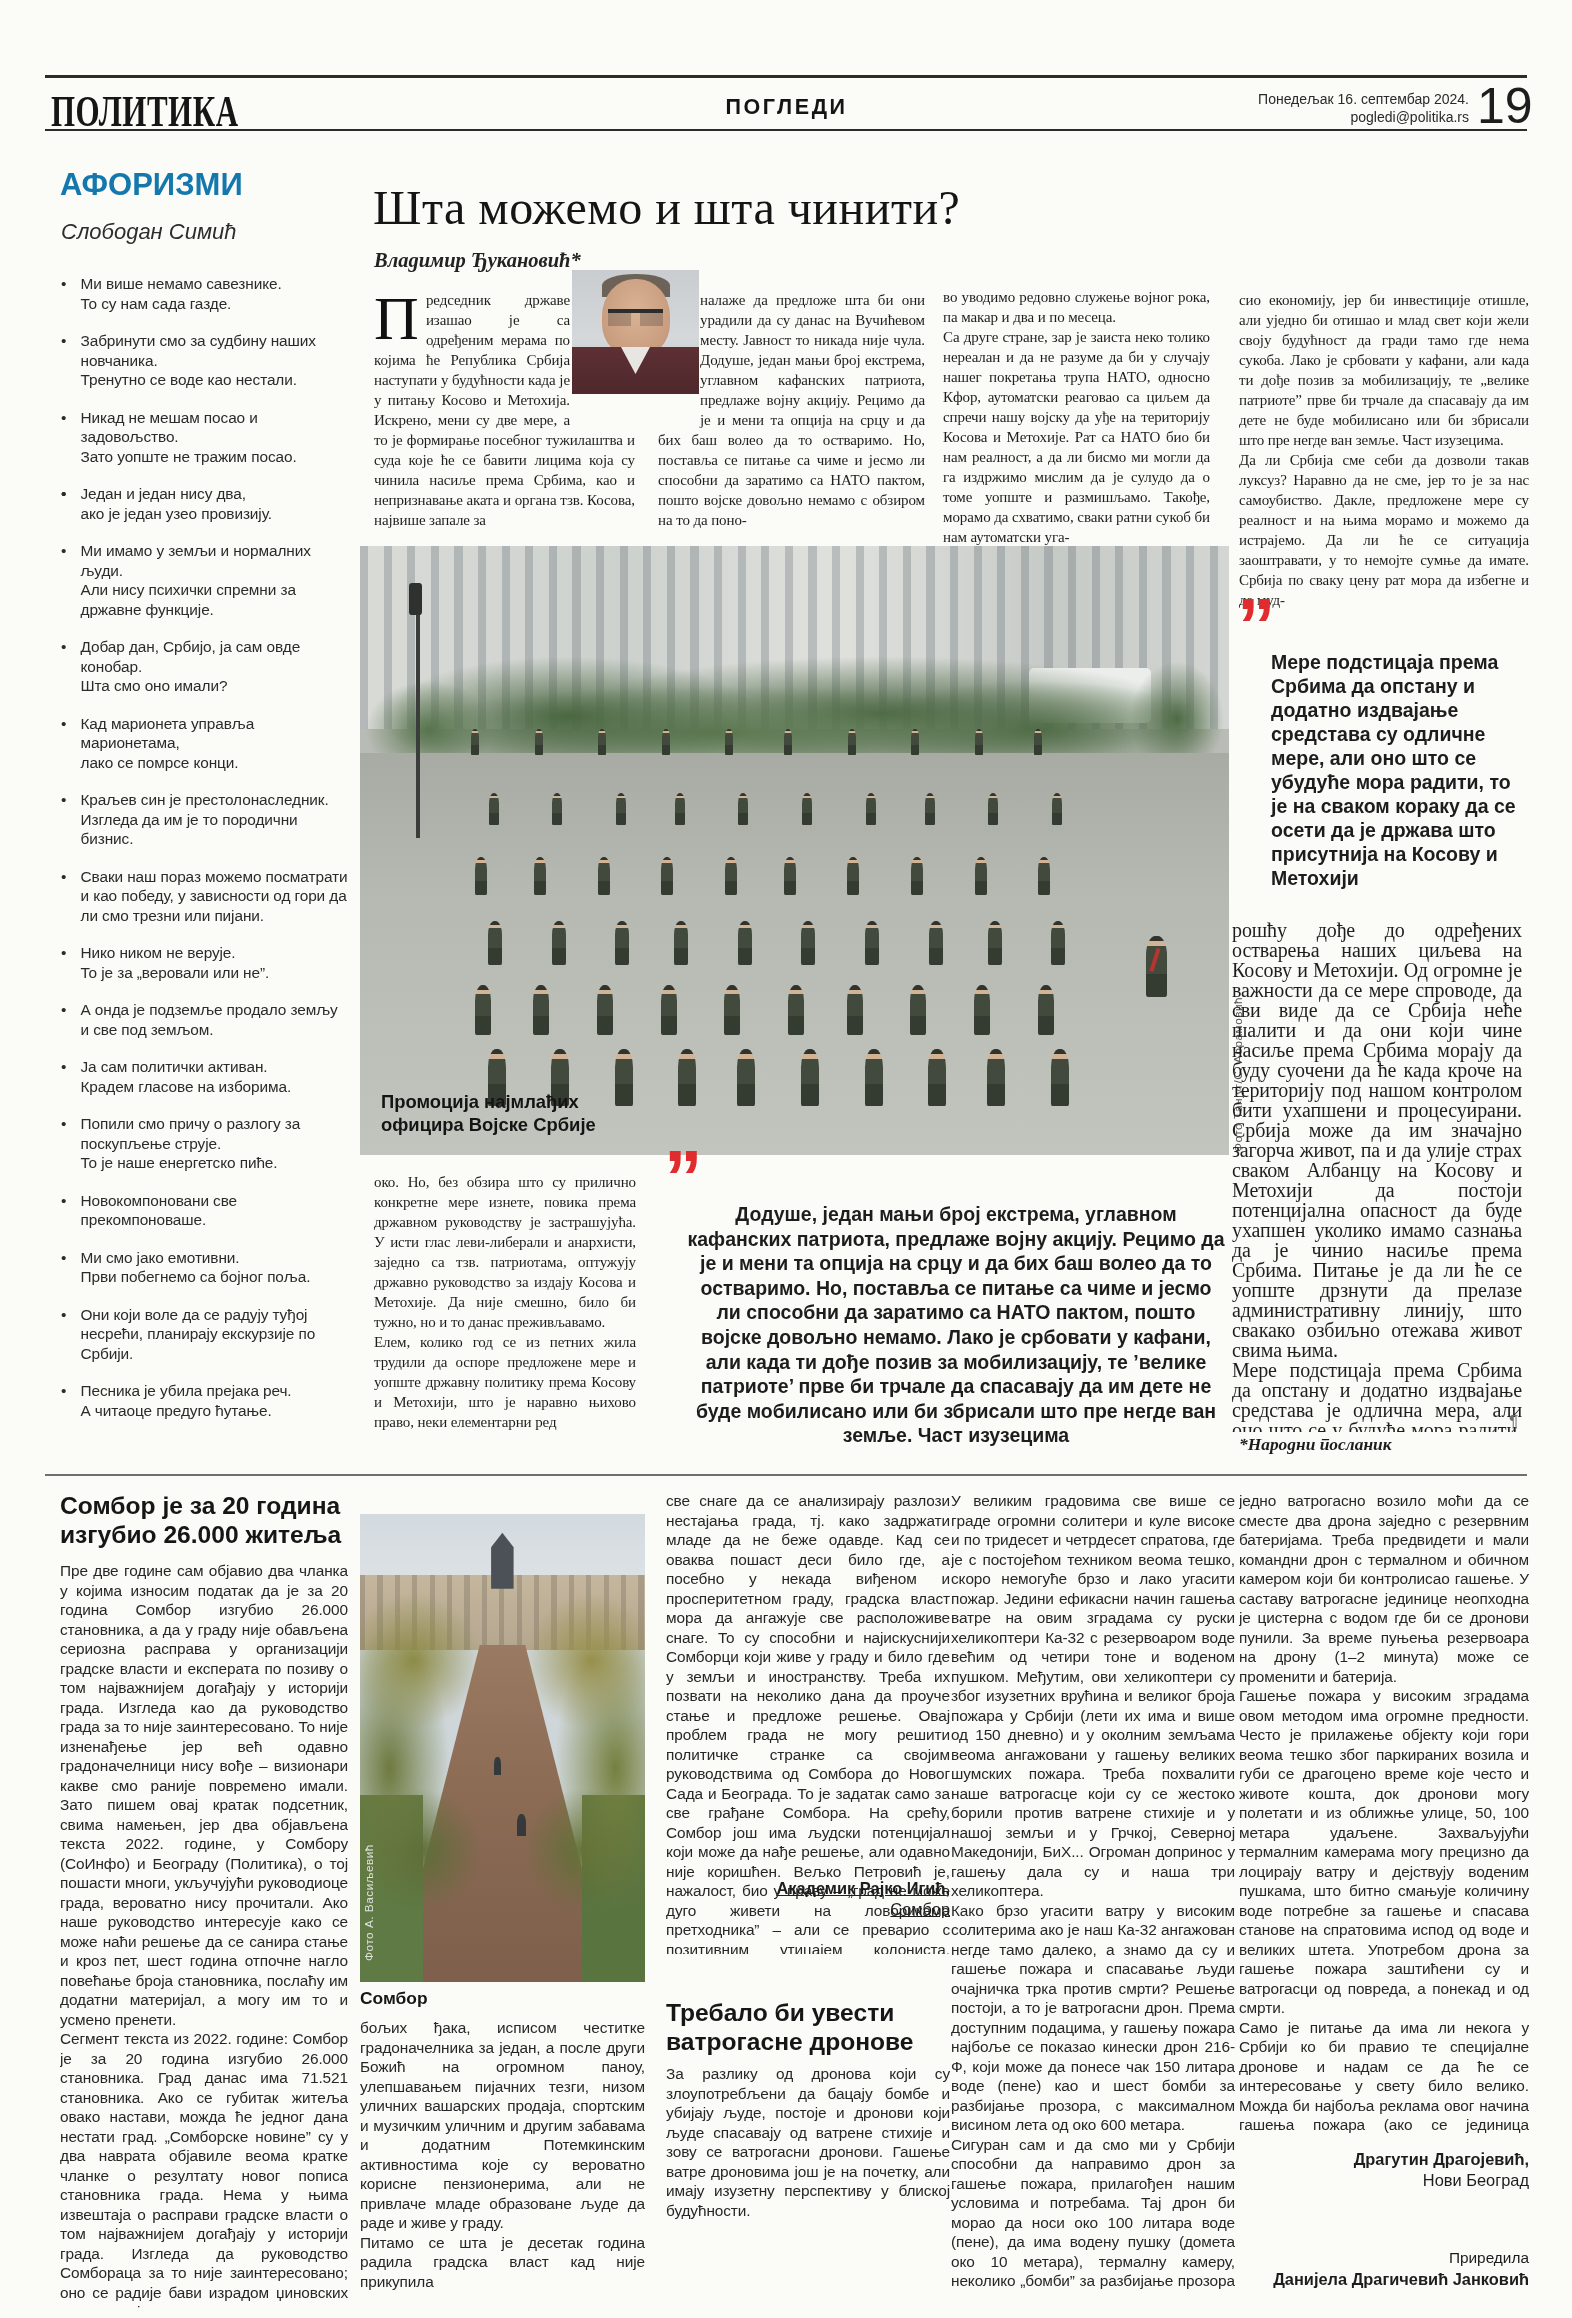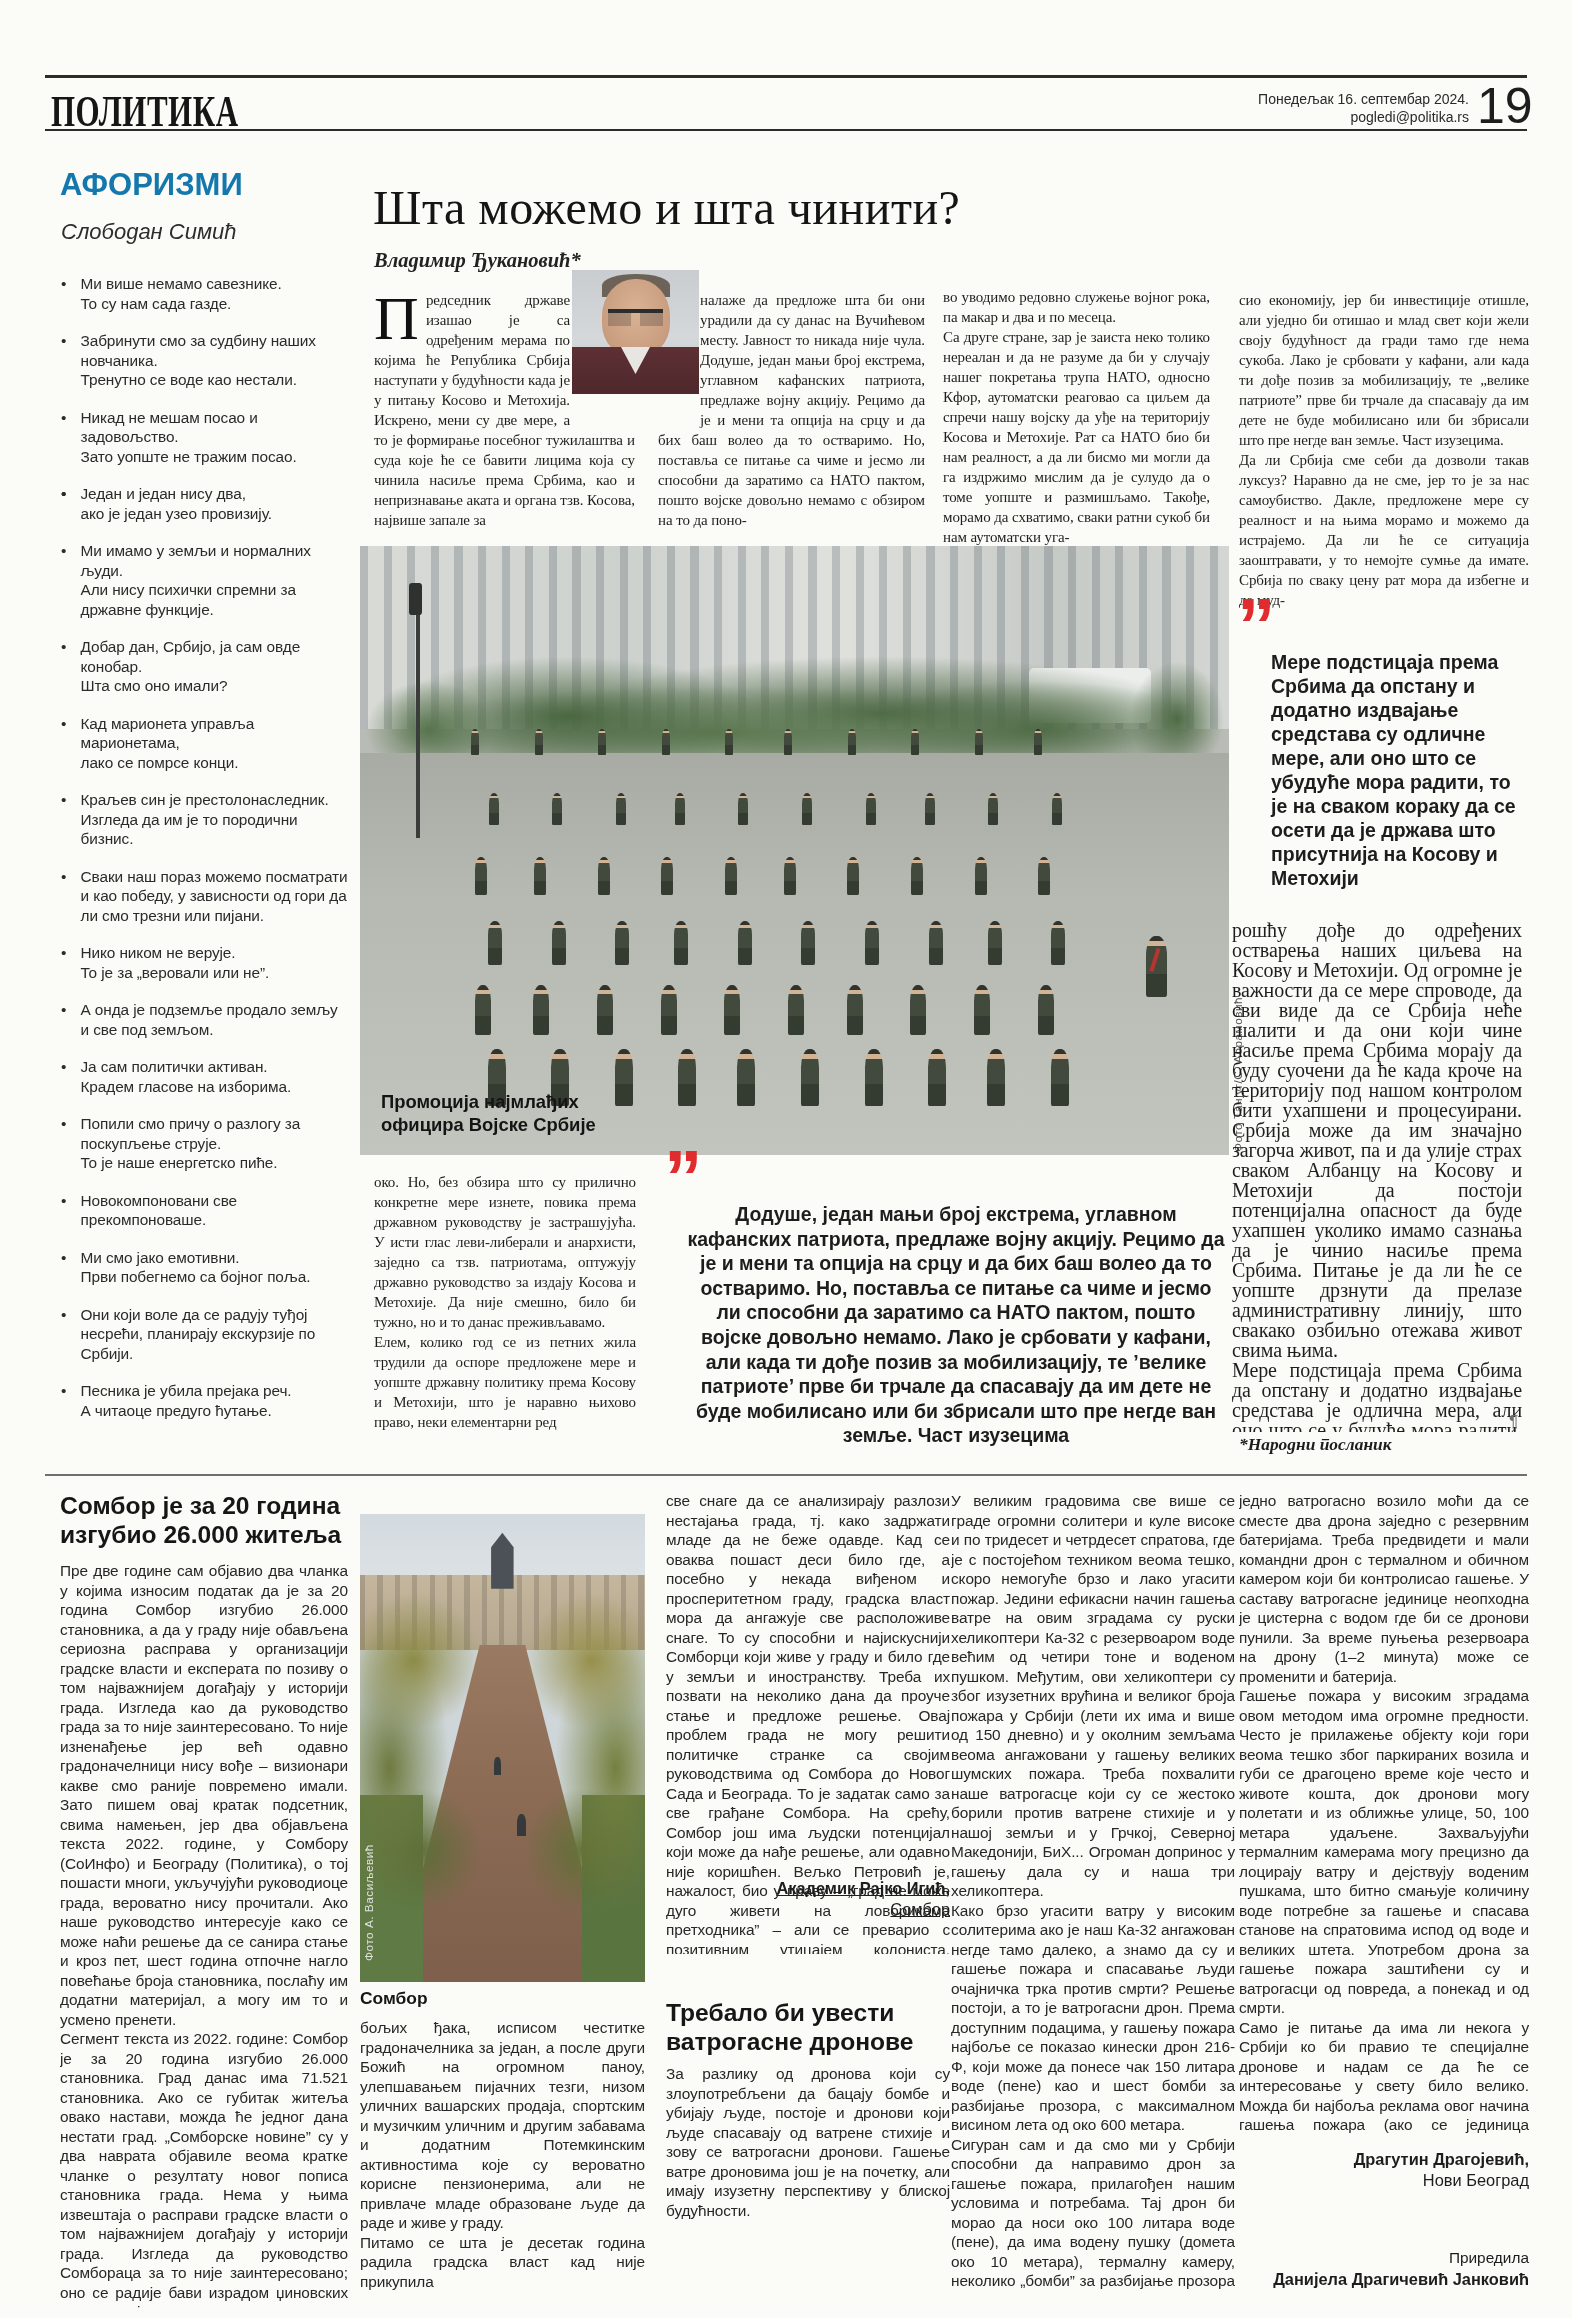--- a/index.html
+++ b/index.html
@@ -147,20 +147,21 @@
             font-family:"Liberation Sans",sans-serif;font-size:15.4px;line-height:21.5px;color:#1d1d1d;}
   #compiled .b{font-weight:700;font-size:16.4px;}
 </style>
 </head>
 <body>
 
 <div class="page">
 
   <div class="abs rule" id="rule-top"></div>
   <div class="abs" id="masthead">ПОЛИТИКА</div>
+  <div class="abs" id="section-name">ПОГЛЕДИ</div>
   <div class="abs" id="date-block">
     <div>Понедељак 16. септембар 2024.</div>
     <div>pogledi@politika.rs</div>
   </div>
   <div class="abs" id="page-number">19</div>
   <div class="abs rule" id="rule-head-bottom"></div>
 
   <div class="abs" id="ap-title">АФОРИЗМИ</div>
   <div class="abs" id="ap-byline">Слободан Симић</div>
   <div class="abs" id="ap-list">

